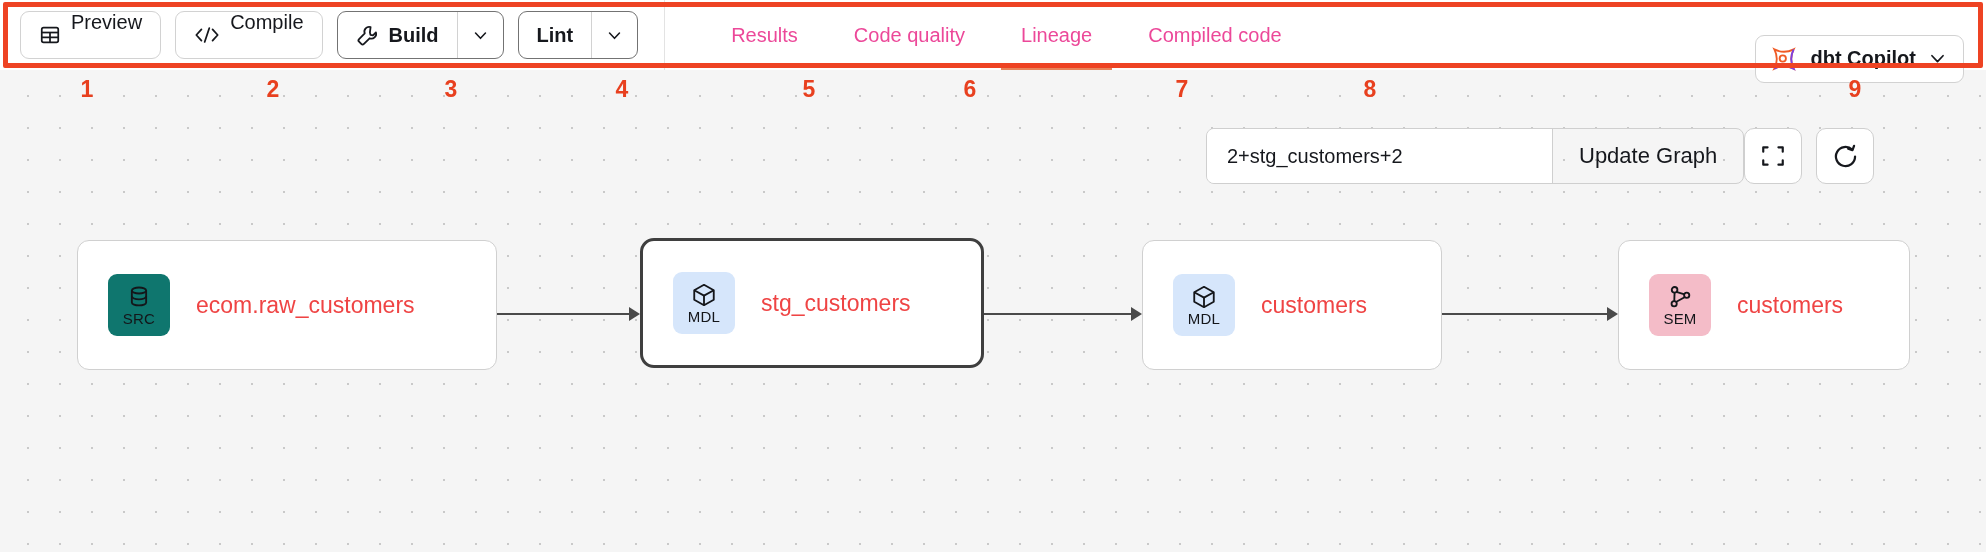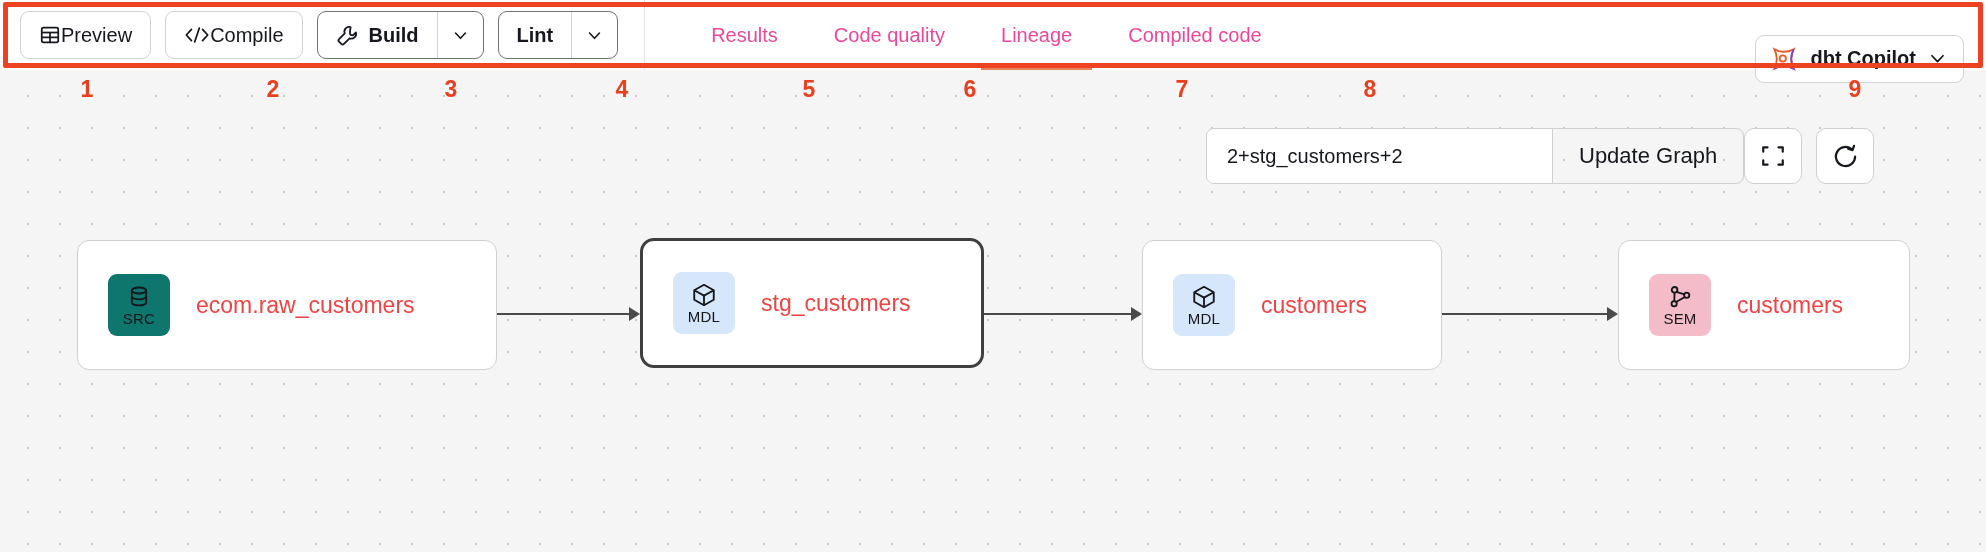--- a/index.html
+++ b/index.html
@@ -45,22 +45,22 @@
     padding-left: 20px;
     height: 100%;
   }
 
   .btn {
     height: 48px;
     border: 1px solid #d2d2d2;
     border-radius: 9px;
     background: #ffffff;
     display: flex;
-    align-items: center;
     justify-content: center;
+    gap: 10px;
     padding: 0 18px;
     font-size: 20px;
     color: #1a1a1a;
     white-space: nowrap;
     cursor: pointer;
   }
 
   .btn-label { font-size: 20px; line-height: 1; color: #16181d; }
 
   .split-group {

